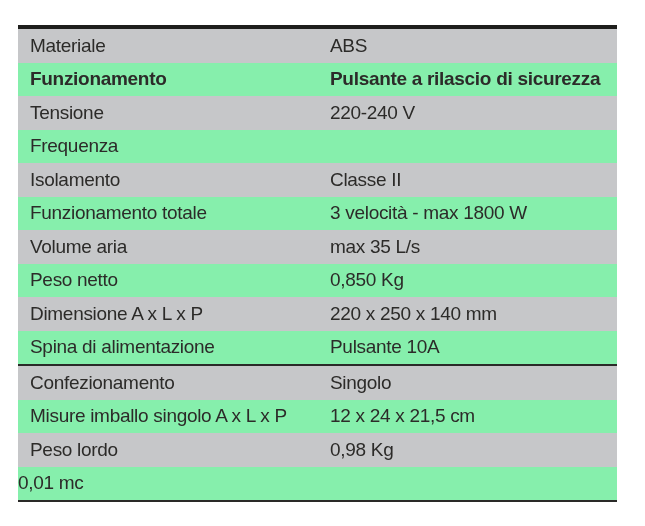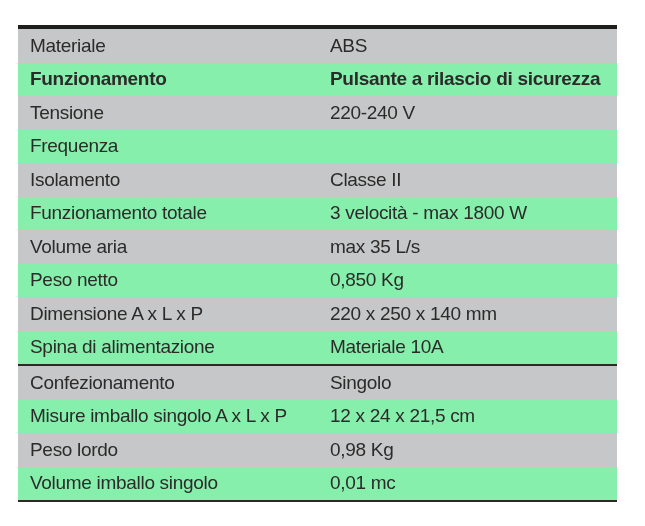--- a/index.html
+++ b/index.html
@@ -96,34 +96,33 @@
       <div class="row">
     <span class="label">Peso netto</span>
     <span class="value">0,850 Kg</span>
   </div>
       <div class="row stripe">
     <span class="label">Dimensione A x L x P</span>
     <span class="value">220 x 250 x 140 mm</span>
   </div>
       <div class="row">
     <span class="label">Spina di alimentazione</span>
-    <span class="value">Materiale 10A</span>
+    <span class="value">Pulsante 10A</span>
   </div>
       <div class="section-sep"></div>
       <div class="row stripe">
     <span class="label">Confezionamento</span>
     <span class="value">Singolo</span>
   </div>
       <div class="row">
     <span class="label">Misure imballo singolo A x L x P</span>
     <span class="value">12 x 24 x 21,5 cm</span>
   </div>
       <div class="row stripe">
     <span class="label">Peso lordo</span>
     <span class="value">0,98 Kg</span>
   </div>
       <div class="row">
-    <span class="label">Volume imballo singolo</span>
     <span class="value">0,01 mc</span>
   </div>
     </div>
   <div class="bottom-bar"></div>
 </div>
 
 </body></html>

